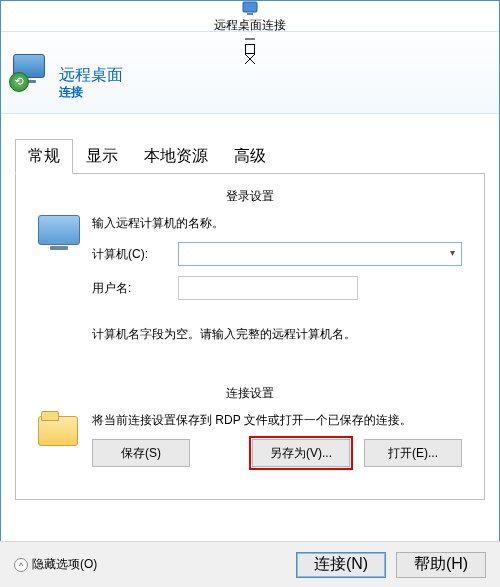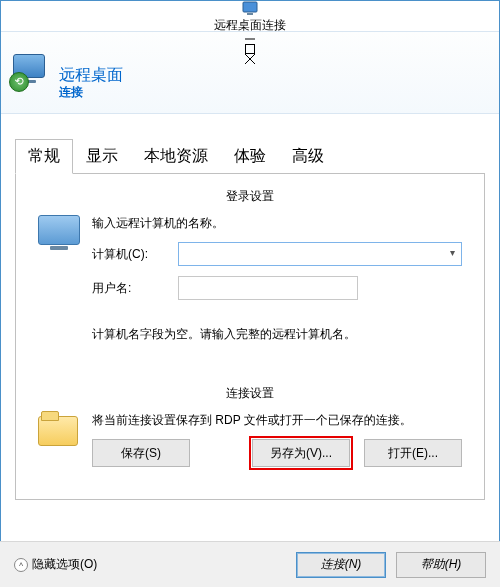--- a/index.html
+++ b/index.html
@@ -40,21 +40,21 @@
   .textbox { flex:0 0 180px; height:24px; border:1px solid #c8c8c8; background:#fff; padding:2px 4px; }
   .hint { margin-top:26px; font-size:12px; }
   .btnrow { display:flex; gap:14px; margin-top:10px; }
   .btn { flex:1; height:28px; background:#e9e9e9; border:1px solid #b8b8b8; display:flex;align-items:center;justify-content:center; font-size:12px; }
   .highlight { outline:2px solid #e60000; outline-offset:1px;margin-left:48px; }
   .sep { height:28px; }
   
   .footer { position:absolute; bottom:0; left:0; right:0; height:46px; background:#f0f0f0; border-top:1px solid #d8d8d8; display:flex; align-items:center; padding:0 14px; }
   .footer .left { display:flex; align-items:center; gap:4px; flex:1; }
   .footer .chev-up { width:14px;height:14px;border:1px solid #888;border-radius:50%; display:flex;align-items:center;justify-content:center;font-size:8px;color:#555;background:#fff; }
-  .footer .fbtn { width:90px; height:26px; background:#e9e9e9;border:1px solid #b0b0b0; display:flex;align-items:center;justify-content:center;font-size:12px; margin-left:10px;font-style:italic;}
+  .footer .fbtn { width:90px; height:26px; background:#e9e9e9;border:1px solid #b0b0b0; display:flex;align-items:center;justify-content:center;font-size:16px; margin-left:10px;}
   .footer .fbtn.primary { border-color:#4a90c9; box-shadow:0 0 0 1px #8db9df inset; }
 </style>
 </head>
 <body>
 
 <div class="titlebar">
   <span class="icon">
     <svg width="16" height="16" viewBox="0 0 16 16">
         <rect x="1" y="1" width="14" height="10" rx="1" fill="#4a90d9" stroke="#2b5f93"></rect>
         <rect x="5" y="12" width="6" height="2" fill="#6a88a2"></rect>
@@ -90,21 +90,20 @@
     <div class="txt2">连接</div>
   </div>
 </div>
 
 <div class="body">
 
   <div class="tabs">
     <div class="tab active">常规</div>
     <div class="tab">显示</div>
     <div class="tab">本地资源</div>
-    <div class="tab">体验</div>
     <div class="tab">高级</div>
   </div>
 
   <div class="panel">
 
     <div class="group-title">登录设置</div>
     <div class="group-body">
       <div class="lefticon">
           <div class="monitor2"></div>
         </div>

